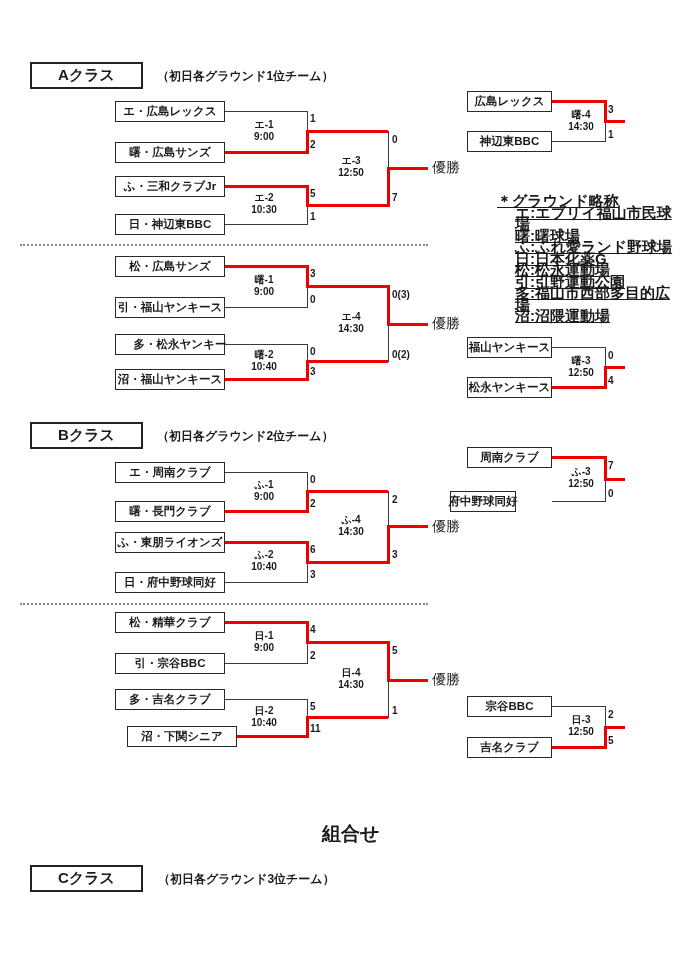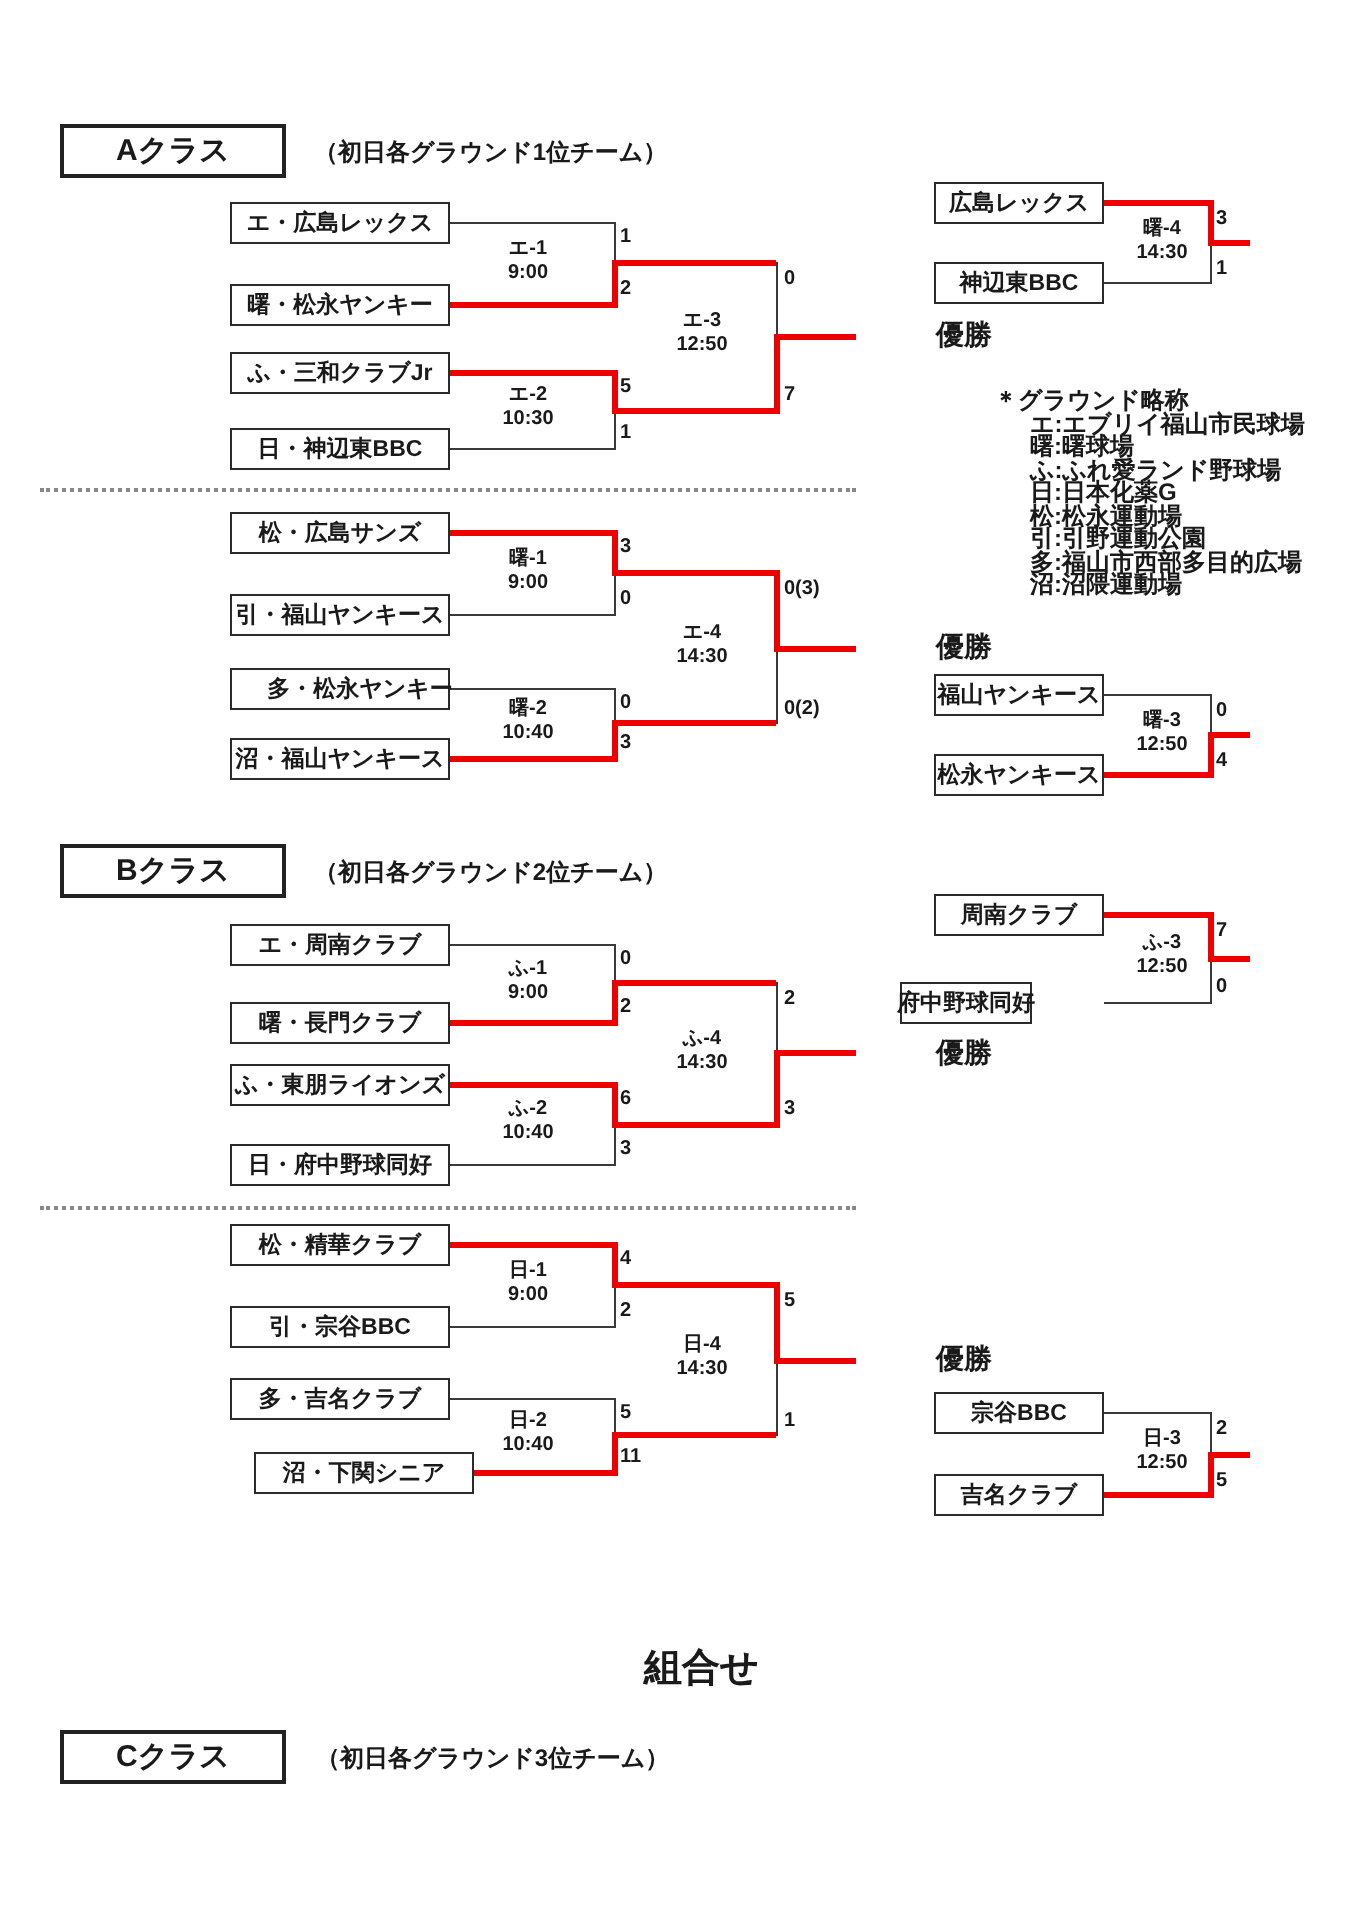--- a/index.html
+++ b/index.html
@@ -6,26 +6,26 @@
   .canvas{position:relative;width:680px;height:962px;background:#ffffff;overflow:hidden;
           font-family:"Liberation Sans","DejaVu Sans",sans-serif;color:#1a1a1a;
           --red:#ee0000;--line:#3a3a3a;}
   .team-box{position:absolute;box-sizing:border-box;border:1.5px solid #2a2a2a;background:#fff;
             display:flex;align-items:center;justify-content:center;
             font-size:11.5px;font-weight:700;white-space:nowrap;z-index:3;}
   .hline,.vline{position:absolute;background:var(--line);z-index:1;}
   .redline{background:var(--red);z-index:2;}
   .match-label{position:absolute;text-align:center;font-size:10px;font-weight:700;line-height:12px;z-index:3;}
   .score{position:absolute;font-size:10px;font-weight:700;line-height:11px;z-index:3;}
-  .champ{position:absolute;font-size:14px;font-weight:700;z-index:3;margin-left:36px;}
+  .champ{position:absolute;font-size:14px;font-weight:400;z-index:3;}
   .class-box{position:absolute;box-sizing:border-box;width:113px;height:27px;border:2px solid #222;
              display:flex;align-items:center;justify-content:center;font-size:15px;font-weight:700;background:#fff;}
   .subtitle{position:absolute;font-size:12px;font-weight:700;white-space:nowrap;}
   .dotted{position:absolute;height:0;border-top:2px dotted #888;}
-  .legend{position:absolute;left:497px;top:195px;font-size:12px;font-weight:700;line-height:11.5px;}
+  .legend{position:absolute;left:497px;top:195px;font-size:15px;font-weight:700;line-height:11.5px;text-decoration:underline;}
   .legend .entries{padding-left:18px;}
   .footer1{position:absolute;left:77px;top:803px;font-size:14px;font-weight:700;}
   .footer2{position:absolute;left:322px;top:821px;font-size:19px;font-weight:700;}
 </style>
 </head>
 <body>
 
 <div class="canvas" id="canvas" style="--red: #ee0000; --line: #3a3a3a;">
 
   <div class="class-box" style="left:30px;top:62px;">
@@ -56,21 +56,21 @@
         <div>松:松永運動場</div>
         <div>引:引野運動公園</div>
         <div>多:福山市西部多目的広場</div>
         <div>沼:沼隈運動場</div>
       </div>
   </div>
 
   <div class="footer2">組合せ</div>
 
 <div class="team-box" style="left: 115px; top: 100.5px; width: 110px; height: 21px;">エ・広島レックス</div>
-    <div class="team-box" style="left: 115px; top: 141.5px; width: 110px; height: 21px;">曙・松永ヤンキー</div>
+    <div class="team-box" style="left: 115px; top: 141.5px; width: 110px; height: 21px;">曙・広島サンズ</div>
     <div class="team-box" style="left: 115px; top: 175.5px; width: 110px; height: 21px;">ふ・三和クラブJr</div>
     <div class="team-box" style="left: 115px; top: 213.5px; width: 110px; height: 21px;">日・神辺東BBC</div>
     <div class="hline" style="left: 225px; top: 110.5px; width: 82px; height: 1px;"></div>
     <div class="hline redline" style="left: 225px; top: 150.5px; width: 82px; height: 3px;"></div>
     <div class="vline" style="left: 306.5px; top: 110.5px; width: 1px; height: 21.5px;"></div>
     <div class="vline redline" style="left: 305.5px; top: 130px; width: 3px; height: 23.5px;"></div>
     <div class="hline redline" style="left: 307px; top: 130px; width: 81px; height: 3px;"></div>
     <div class="score" style="left: 310px; top: 113px;">1</div>
     <div class="score" style="left: 310px; top: 139px;">2</div>
     <div class="match-label" style="left: 233px; top: 118.5px; width: 62px;">

